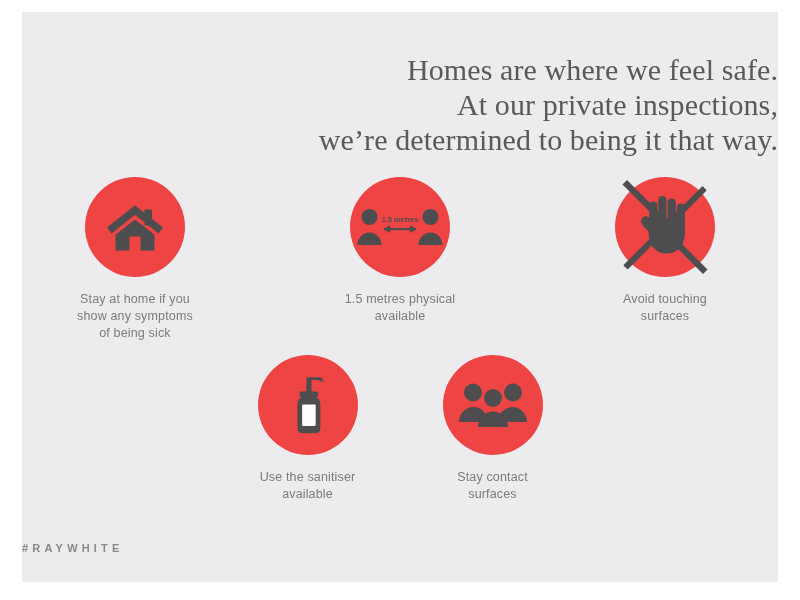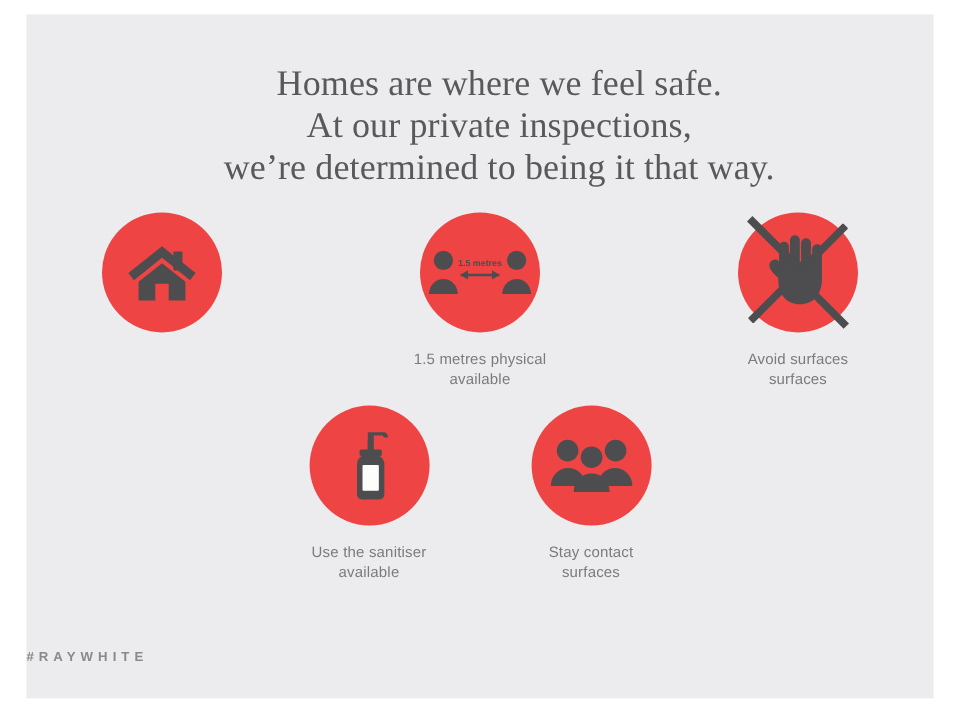--- a/index.html
+++ b/index.html
@@ -16,24 +16,24 @@
     position: absolute;
     left: 22px;
     top: 12px;
     width: 756px;
     height: 570px;
     background: #ececee;
   }
 
   .headline {
     position: absolute;
-    left: 16px;
+    left: 0;
     top: 40px;
     width: 100%;
-    text-align: center;
+    text-align: right;
     font-family: "Liberation Serif", "DejaVu Serif", serif;
     font-size: 30px;
     line-height: 35px;
     color: #58595b;
     letter-spacing: 0.1px;
   }
   .headline .hl-line { display: block; white-space: nowrap; }
 
   .tiles {
     position: absolute;
@@ -111,20 +111,25 @@
           <span>
             <svg width="58" height="52" viewBox="0 0 58 52" aria-hidden="true">
               <g fill="#4d4d4f">
                 <rect x="38.5" y="8.5" width="7.5" height="16" rx="0.6"></rect>
                 <path d="M29 4.2 L57 26.6 L52.4 32.5 L29 13.8 L5.6 32.5 L1 26.6 Z"></path>
                 <path d="M29 18.4 L48.5 33.8 L48.5 49.5 L34.6 49.5 L34.6 35.4 L23.4 35.4 L23.4 49.5 L9.5 49.5 L9.5 33.8 Z"></path>
               </g>
             </svg>
           </span>
         </div>
+        <div class="caption">
+          <div>Stay at home if you</div>
+          <div>show any symptoms</div>
+          <div>of being sick</div>
+        </div>
       </div>
 
       <div class="tile">
         <div class="badge">
           <span>
             <svg width="86" height="42" viewBox="0 0 86 42" aria-hidden="true">
               <g fill="#4d4d4f">
 
                 <circle cx="12.5" cy="11" r="8"></circle>
                 <path d="M0.5 39 A12 12.5 0 0 1 24.5 39 Z"></path>
@@ -163,21 +168,21 @@
                   <path d="M38.5 46 L75 46 L75 60 C75 73.5 67.5 81.5 56.5 81.5 C45.5 81.5 38.5 73.5 38.5 60 Z"></path>
                 </g>
 
                 <path d="M55 55 L12.5 12.5 L17 8 L59.5 50.5 Z"></path>
                 <path d="M55 55 L97.5 97.5 L93 102 L50.5 59.5 Z"></path>
               </g>
             </svg>
           </span>
         </div>
         <div class="caption">
-          <div>Avoid surfaces</div>
+          <div>Avoid touching</div>
           <div>surfaces</div>
         </div>
       </div>
 
     </div>
 
     <div class="tile-row row-2">
 
       <div class="tile">
         <div class="badge">

